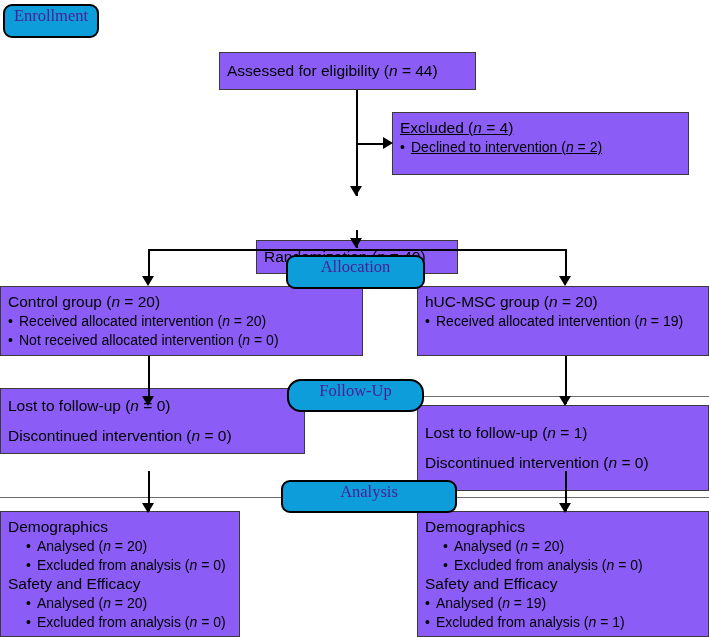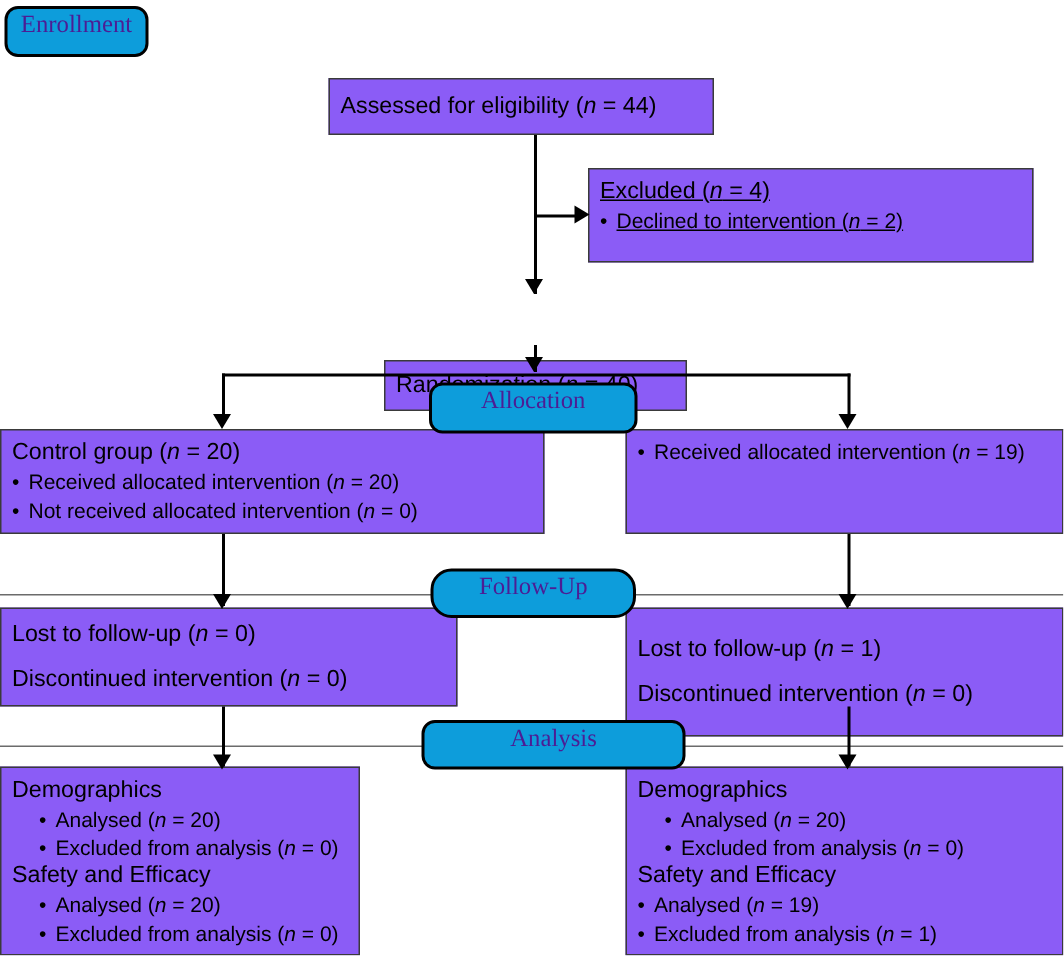--- a/index.html
+++ b/index.html
@@ -155,35 +155,36 @@
 
   <div class="box" style="left:0px; top:286px; width:363px; height:70px;">
     <div class="hd"><span>Control group (</span><span class="italic-n">n</span><span> = 20)</span></div>
     <ul class="bullet-list">
       <li class="li"><span>Received allocated intervention (</span><span class="italic-n">n</span><span> = 20)</span></li>
       <li class="li"><span>Not received allocated intervention (</span><span class="italic-n">n</span><span> = 0)</span></li>
     </ul>
   </div>
 
   <div class="box" style="left:417px; top:286px; width:292px; height:70px;">
+    <div class="hd"><span>hUC-MSC group (</span><span class="italic-n">n</span><span> = 20)</span></div>
     <ul class="bullet-list">
       <li class="li"><span>Received allocated intervention (</span><span class="italic-n">n</span><span> = 19)</span></li>
     </ul>
   </div>
 
   <div class="vline" style="left:148px; top:356px; height:48px;"></div>
   <div class="arrow-down" style="left:142px; top:396px;"></div>
   <div class="vline" style="left:565px; top:356px; height:48px;"></div>
   <div class="arrow-down" style="left:559px; top:396px;"></div>
 
   <div class="badge" style="left:287px; top:379px; width:137px; height:33px;border-radius:14px;">
     <span>Follow-Up</span>
   </div>
 
-  <div class="box" style="left:0px; top:405px; width:305px; height:66px; display:flex; flex-direction:column; justify-content:center; gap:10px;">
+  <div class="box" style="left:0px; top:388px; width:305px; height:66px; display:flex; flex-direction:column; justify-content:center; gap:10px;">
     <div class="li plain"><span>Lost to follow-up (</span><span class="italic-n">n</span><span> = 0)</span></div>
     <div class="li plain"><span>Discontinued intervention (</span><span class="italic-n">n</span><span> = 0)</span></div>
   </div>
 
   <div class="box" style="left:417px; top:405px; width:292px; height:86px; display:flex; flex-direction:column; justify-content:center; gap:10px;">
     <div class="li plain"><span>Lost to follow-up (</span><span class="italic-n">n</span><span> = 1)</span></div>
     <div class="li plain"><span>Discontinued intervention (</span><span class="italic-n">n</span><span> = 0)</span></div>
   </div>
 
   <div class="vline" style="left:148px; top:471px; height:40px;"></div>

